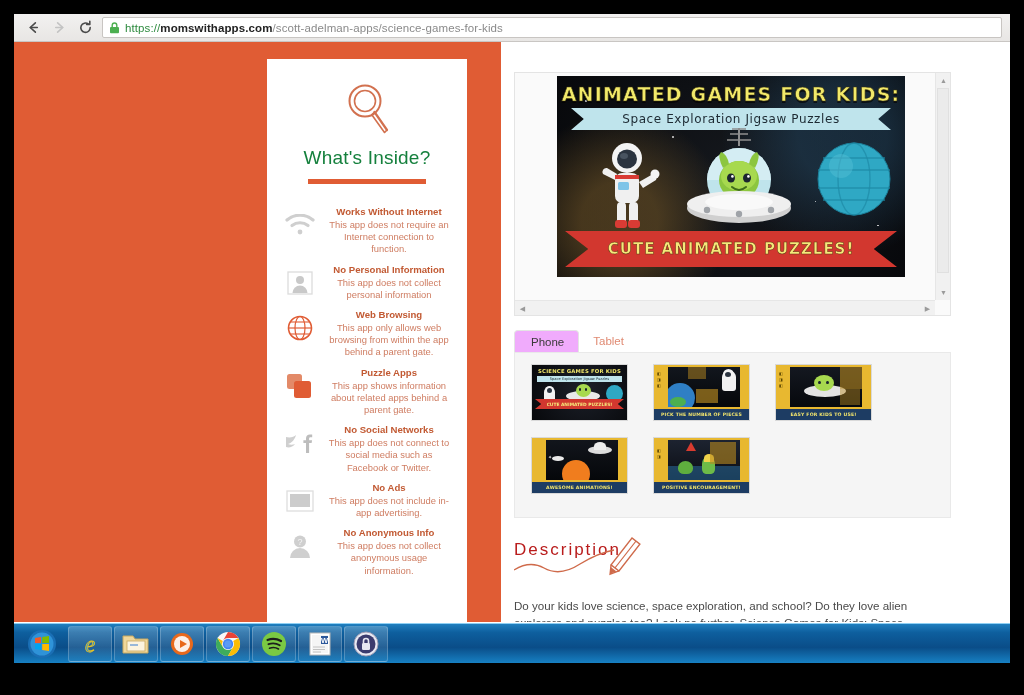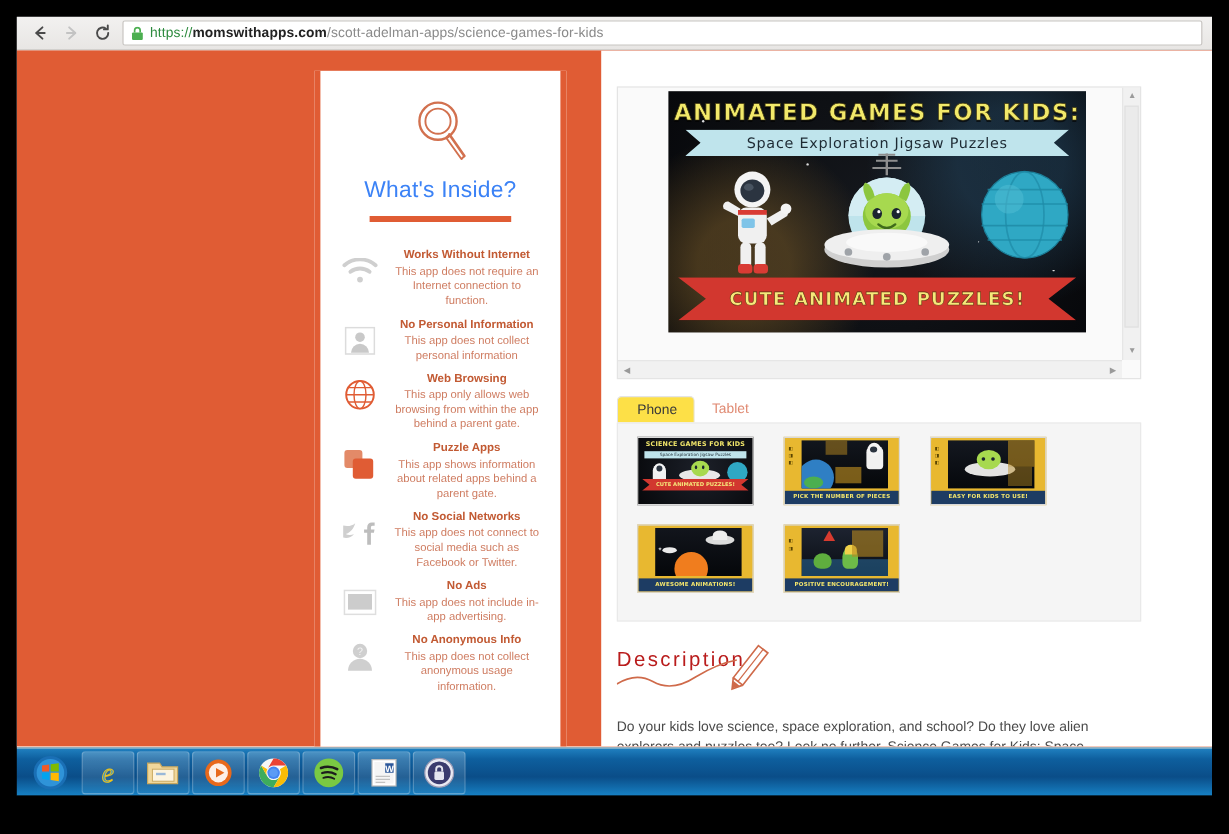--- a/index.html
+++ b/index.html
@@ -68,21 +68,21 @@
     position: absolute; left: 248px; top: 17px;
     width: 210px; height: 565px;
     background: #fff;
     border-left: 5px solid #e05c34;
     border-right: 5px solid #e05c34;
     padding: 12px 14px 0 14px;
     overflow: hidden;
   }
   #whats-inside-head { text-align: center; padding-top: 8px; }
   #whats-inside-title {
-    color: #3b82f6; font-size: 19px; font-weight: 400;
+    color: #15803d; font-size: 19px; font-weight: 400;
     margin-top: 6px; letter-spacing: .2px;
   }
   #whats-inside-rule {
     width: 118px; height: 5px; background: #e05c34;
     margin: 10px auto 0 auto;
   }
   #feature-list { margin-top: 22px; text-align: center; }
   .feature {
     display: flex; align-items: flex-start;
     margin-bottom: 8px;
@@ -190,21 +190,21 @@
     position: absolute; left: 13px; top: 288px;
     width: 437px; height: 22px;
     display: flex; align-items: flex-end;
   }
   .tab {
     height: 22px; padding: 0 14px;
     display: flex; align-items: center;
     font-size: 11.5px;
     border-radius: 4px 4px 0 0;
   }
-  .tab.active { background: #fde047; color: #3a3a3a; border: 1px solid #e4e4e4; border-bottom: none; padding-left: 16px; }
+  .tab.active { background: #f0abfc; color: #3a3a3a; border: 1px solid #e4e4e4; border-bottom: none; padding-left: 16px; }
   .tab.inactive { color: #e08a72; }
 
   #shots-panel {
     position: absolute; left: 13px; top: 310px;
     width: 437px; height: 166px;
     background: #f5f5f5;
     border: 1px solid #e9e9e9;
   }
   .shot-row { display: flex; padding-left: 16px; padding-top: 11px; gap: 25px; }
   .shot {

